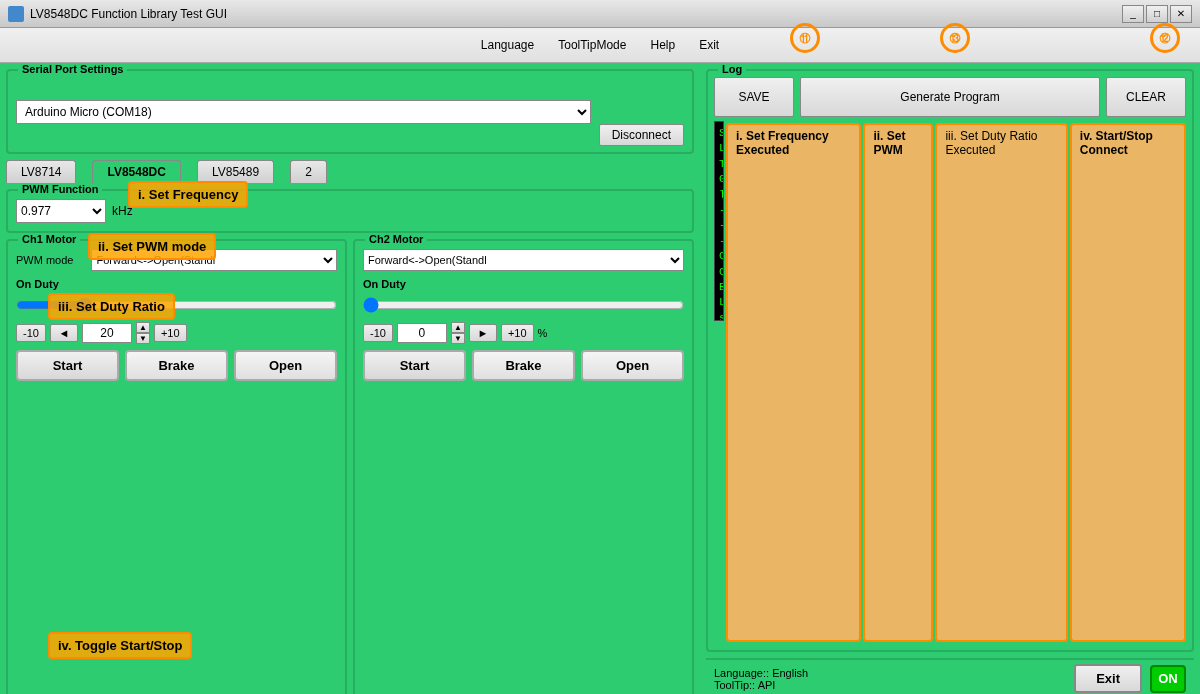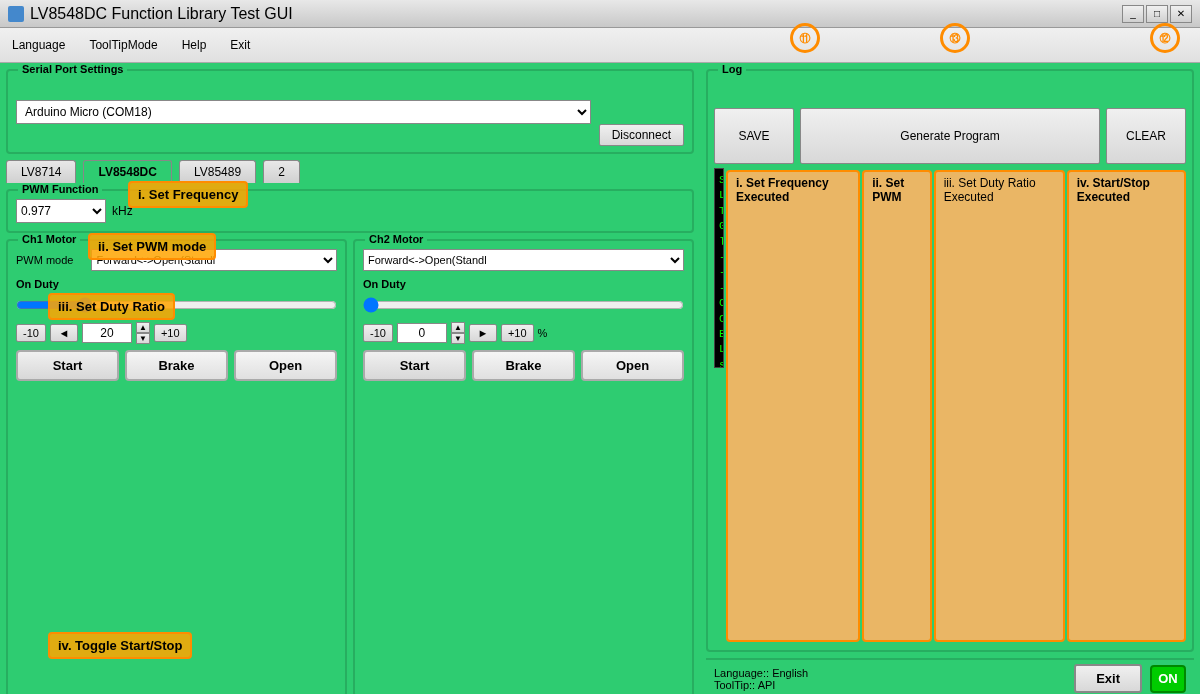--- a/index.html
+++ b/index.html
@@ -21,21 +21,21 @@
       padding: 0 8px;
       border-bottom: 1px solid #999;
     }
     .title-bar-icon {
       width: 16px; height: 16px;
       background: #4488cc;
       border-radius: 2px;
       margin-right: 6px;
     }
     .title-bar-text {
-      font-size: 16px;
+      font-size: 12px;
       color: #000;
       flex: 1;
     }
     .title-bar-buttons {
       display: flex;
       gap: 2px;
     }
     .title-btn {
       width: 22px; height: 18px;
       background: linear-gradient(to bottom, #f0f0f0, #d0d0d0);
@@ -47,20 +47,21 @@
 
     
     .menu-bar {
       background: linear-gradient(to bottom, #f0f0f0, #e0e0e0);
       height: 26px;
       display: flex;
       align-items: center;
       padding: 17px 8px;
       border-bottom: 1px solid #aaa;
       gap: 16px;
+      justify-content: center;
     }
     .menu-item {
       font-size: 12px;
       color: #000;
       cursor: pointer;
       padding: 2px 4px;
     }
 
     
     .main-content {
@@ -126,21 +127,21 @@
       border: 1px solid #888;
       cursor: pointer;
       font-size: 12px;
       border-radius: 2px;
       margin-top: 47px;
     }
 
     
     .tabs-row {
       display: flex;
-      gap: 7px;
+      gap: 16px;
     }
     .tab {
       padding: 4px 14px;
       background: linear-gradient(to bottom, #e8e8e8, #d0d0d0);
       border: 1px solid #888;
       border-bottom: none;
       cursor: pointer;
       font-size: 12px;
       border-radius: 3px 3px 0 0;
     }
@@ -287,27 +288,26 @@
       display: flex;
       flex-direction: column;
       gap: 4px;
     }
     .log-buttons-row {
       display: flex;
       gap: 6px;
       align-items: center;
     }
     .log-btn {
-      padding: 20px 10px;
+      padding: 12px 10px;
       background: linear-gradient(to bottom, #f0f0f0, #d8d8d8);
       border: 1px solid #888;
       cursor: pointer;
       font-size: 12px;
       border-radius: 2px;
-      margin-top: 31px;
     }
     .log-btn.generate {
       flex: 1;
     }
     .log-btn.save { width: 80px; }
     .log-btn.clear { width: 80px; }
 
     .log-output {
       flex: 1;
       background: #000;
@@ -528,21 +528,21 @@
 setRotation(0, 0)
 setCtlVoltage(0, 20)
 setStartFlag(0, 1)</div>
 
         <div style="background:rgba(255,180,100,0.9); border:2px solid #ff8c00; border-radius:4px; padding:4px 8px; font-size:12px; font-weight:bold; color:#000; margin:2px 0; display:block;">i.  Set Frequency Executed</div>
 
         <div style="background:rgba(255,180,100,0.9); border:2px solid #ff8c00; border-radius:4px; padding:4px 8px; font-size:12px; font-weight:bold; color:#000; margin:2px 0; display:block;">ii.  Set PWM</div>
 
         <div style="background:rgba(255,180,100,0.9); border:2px solid #ff8c00; border-radius:4px; padding:4px 8px; font-size:12px; font-weight:normal; color:#000; margin:2px 0; display:block;">iii.  Set Duty Ratio Executed</div>
 
-        <div style="background:rgba(255,180,100,0.9); border:2px solid #ff8c00; border-radius:4px; padding:4px 8px; font-size:12px; font-weight:bold; color:#000; margin:2px 0; display:block;">iv.  Start/Stop Executed</div>
+        <div style="background:rgba(255,180,100,0.9); border:2px solid #ff8c00; border-radius:4px; padding:4px 8px; font-size:12px; font-weight:bold; color:#000; margin:2px 0; display:block;">iv.  Start/Stop Connect</div>
       </div>
 
     </div>
 
     <div class="status-bar">
       <div class="status-info">
         <span>Language::</span>
         <span>English</span>
         <br>
         <span>ToolTip::</span>

